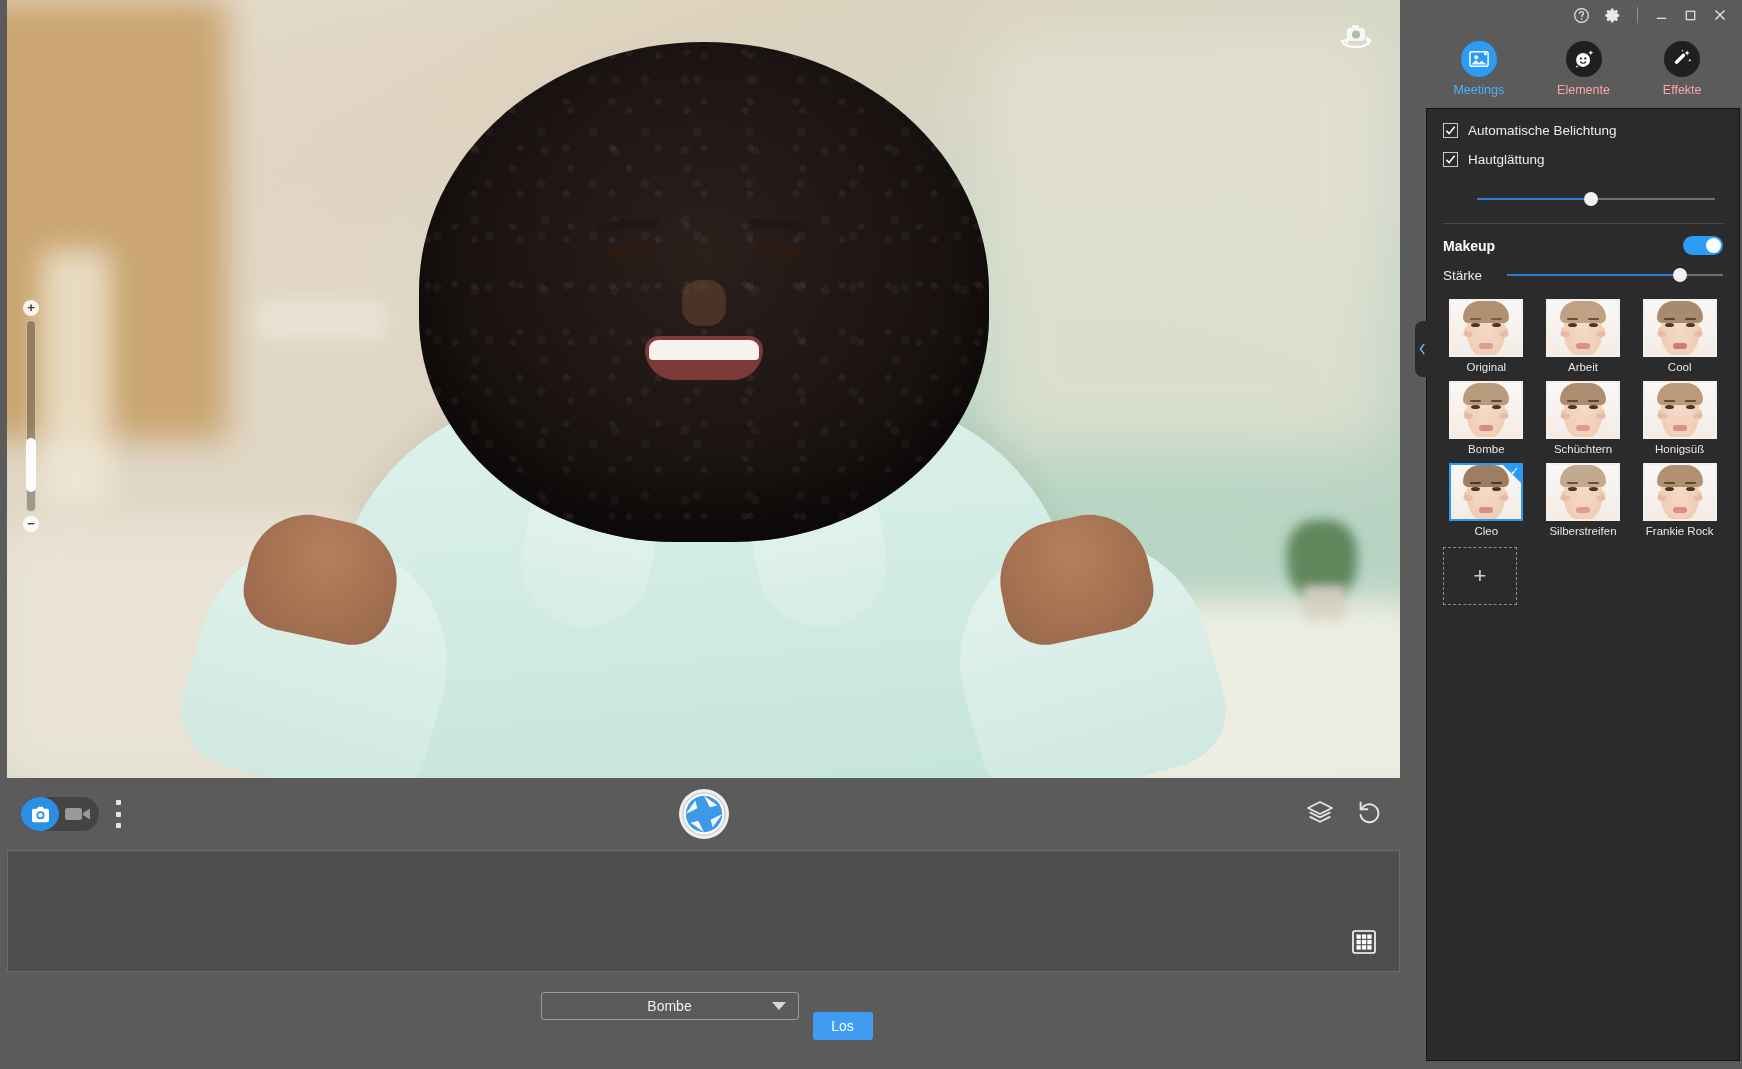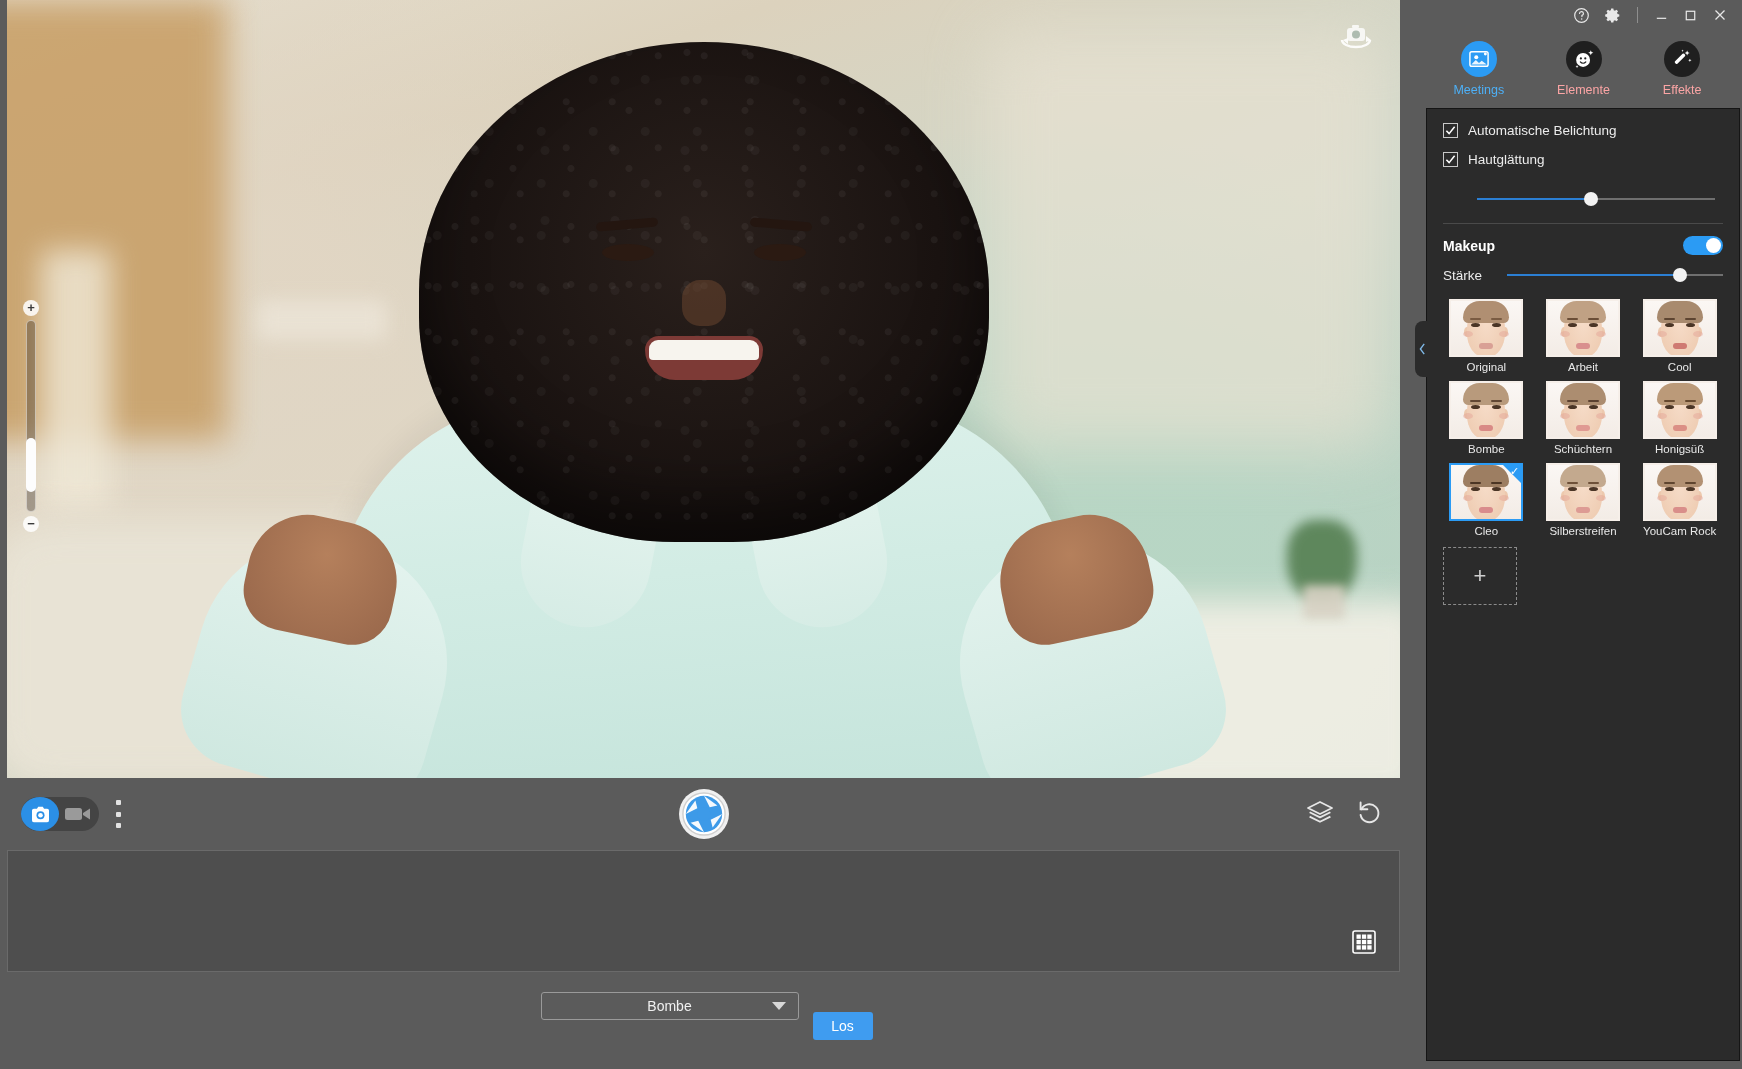--- a/index.html
+++ b/index.html
@@ -744,21 +744,21 @@
                 <div class="mf-hair" style="background:#b29173"></div>
                 <div class="mf-brow l" style="background:#5f452f"></div>
                 <div class="mf-brow r" style="background:#5f452f"></div>
                 <div class="mf-eye l"></div>
                 <div class="mf-eye r"></div>
                 <div class="mf-cheek l"></div>
                 <div class="mf-cheek r"></div>
                 <div class="mf-lip" style="background:#d98e8a"></div>
               </div>
             </div>
-            <div class="look-label">YouCam Rock</div>
+            <div class="look-label">Frankie Rock</div>
           </div>
         </div>
 
       <div class="add-tile">+</div>
 
       <div class="scroll-rail"></div>
     </div>
   </div>
 </div>
 

